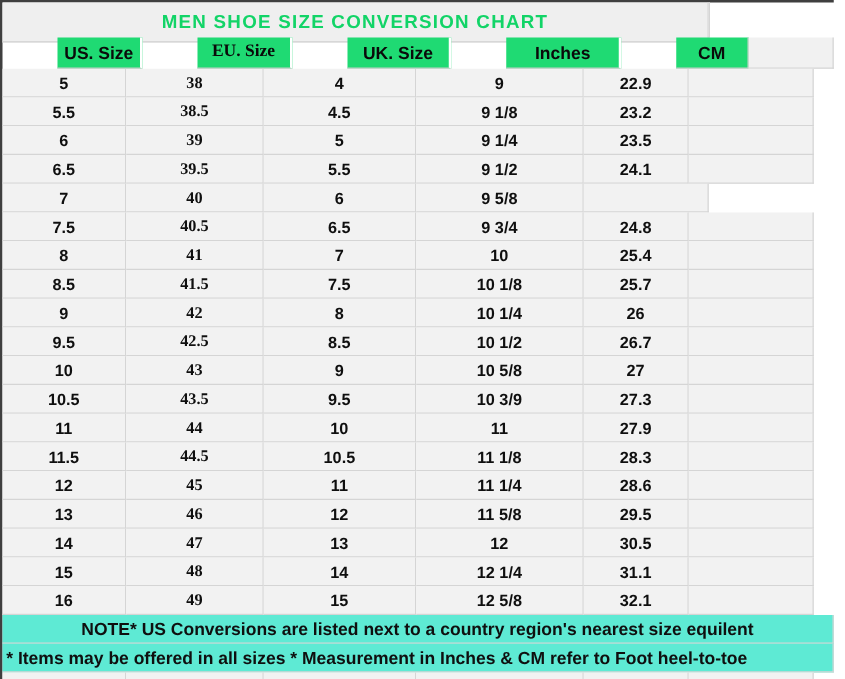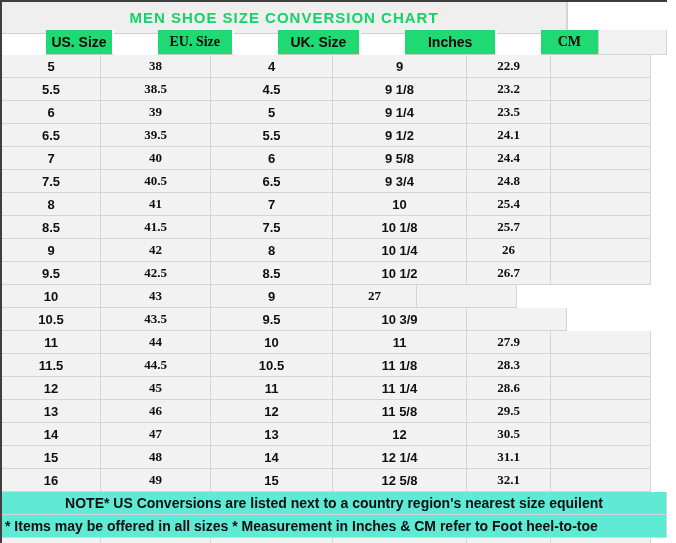--- a/index.html
+++ b/index.html
@@ -21,21 +21,21 @@
     background: #ffffff;
   }
 
   .row { display: flex; }
 
   
   .c1 { width: 99px; }
   .c2 { width: 110px; font-family: Liberation Serif, serif; }
   .c3 { width: 122px; }
   .c4 { width: 134px; }
-  .c5 { width: 84px; font-family: Liberation Serif, serif; }
+  .c5 { width: 84px; }
   .c6 { width: 100px; }
 
   
   .title-row { height: 28px; }
   .title-cell {
     width: 565px; height: 32px;
     background: #efefef;
     border-right: 1px solid #d5d5d5;
     border-bottom: 1px solid #d0d0d0;
     display: flex; align-items: center; justify-content: center;
@@ -143,21 +143,20 @@
         <div class="cell c3">5.5</div>
         <div class="cell c4">9 1/2</div>
         <div class="cell c5">24.1</div>
         <div class="cell c6"></div>
       </div>
       <div class="row body-row">
         <div class="cell c1">7</div>
         <div class="cell c2">40</div>
         <div class="cell c3">6</div>
         <div class="cell c4">9 5/8</div>
-        <div class="cell c5">24.4</div>
         <div class="cell c6"></div>
       </div>
       <div class="row body-row">
         <div class="cell c1">7.5</div>
         <div class="cell c2">40.5</div>
         <div class="cell c3">6.5</div>
         <div class="cell c4">9 3/4</div>
         <div class="cell c5">24.8</div>
         <div class="cell c6"></div>
       </div>
@@ -190,28 +189,30 @@
         <div class="cell c2">42.5</div>
         <div class="cell c3">8.5</div>
         <div class="cell c4">10 1/2</div>
         <div class="cell c5">26.7</div>
         <div class="cell c6"></div>
       </div>
       <div class="row body-row">
         <div class="cell c1">10</div>
         <div class="cell c2">43</div>
         <div class="cell c3">9</div>
+        <div class="cell c4">10 5/8</div>
         <div class="cell c5">27</div>
         <div class="cell c6"></div>
       </div>
       <div class="row body-row">
         <div class="cell c1">10.5</div>
         <div class="cell c2">43.5</div>
         <div class="cell c3">9.5</div>
         <div class="cell c4">10 3/9</div>
+        <div class="cell c5">27.3</div>
         <div class="cell c6"></div>
       </div>
       <div class="row body-row">
         <div class="cell c1">11</div>
         <div class="cell c2">44</div>
         <div class="cell c3">10</div>
         <div class="cell c4">11</div>
         <div class="cell c5">27.9</div>
         <div class="cell c6"></div>
       </div>

